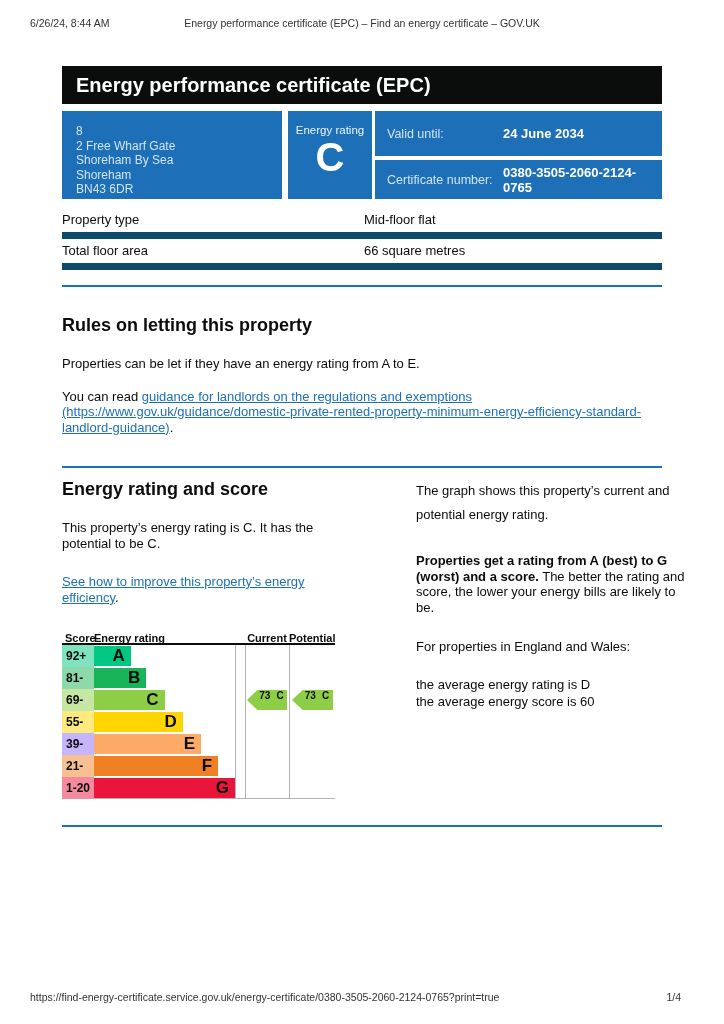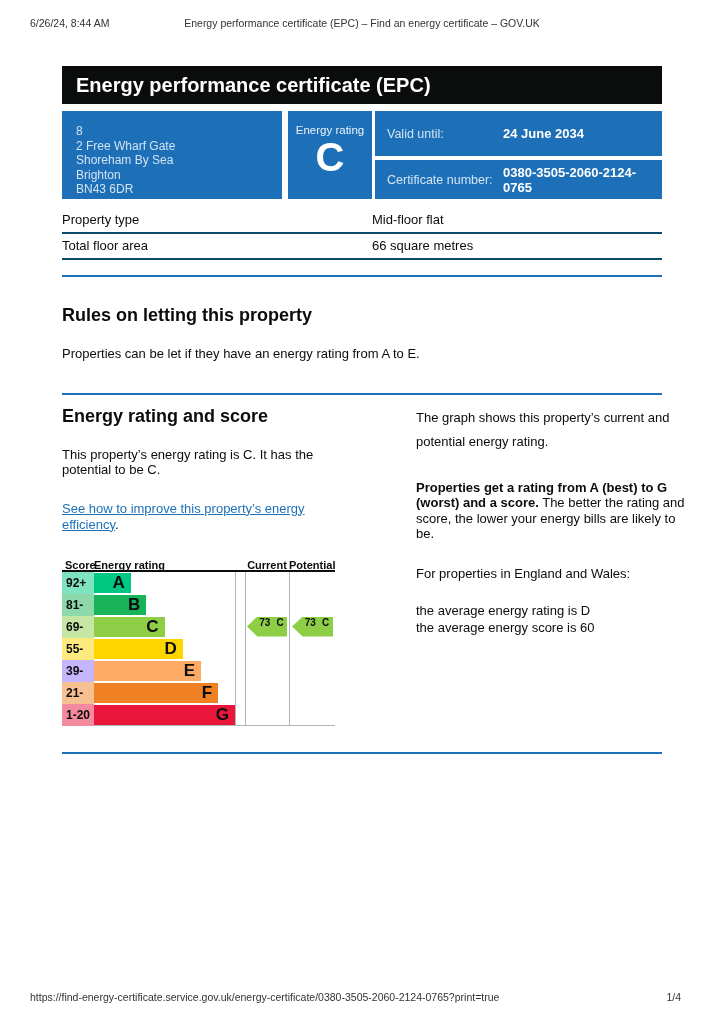--- a/index.html
+++ b/index.html
@@ -34,21 +34,21 @@
   .rating-box .r-label { color:#eaf2fa; font-size:11.5px; }
   .rating-box .r-letter { color:#ffffff; font-size:40px; font-weight:bold; line-height:42px; }
   .meta-col { flex:1; margin-left:3px; display:flex; flex-direction:column; }
   .meta-box { background:#1d70b8; display:flex; align-items:center; padding-left:12px; }
   .meta-box.mb-top { height:45px; }
   .meta-box.mb-bottom { height:39px; margin-top:4px; }
   .meta-label { color:#d2e3f2; font-size:12.5px; width:116px; flex:none; }
   .meta-value { color:#ffffff; font-size:13px; font-weight:bold; }
 
   .prop-table { margin-top:9px; }
-  .prop-row { display:flex; padding:4px 0; border-bottom:2px solid #0c4a6e; font-size:13px; line-height:16px;gap:8px; }
+  .prop-row { display:flex; padding:4px 0; border-bottom:7px solid #0c4a6e; font-size:13px; line-height:16px; }
   .prop-label { width:302px; flex:none; }
 
   .blue-rule { border:none; height:2px; background:#1d70b8; }
   .rule-1 { margin-top:15px; }
   .rule-2 { margin-top:31px; }
   .rule-3 { margin-top:26px; }
 
   h2 { font-size:18px; font-weight:bold; line-height:20px; }
   .h2-rules { margin-top:28px; }
   p { font-size:13px; line-height:15.5px; }
@@ -98,21 +98,21 @@
 
 <div class="content">
 
   <div class="banner">Energy performance certificate (EPC)</div>
 
   <div class="summary">
     <div class="addr-box" id="address-box">
         <div class="addr-line">8</div>
         <div class="addr-line">2 Free Wharf Gate</div>
         <div class="addr-line">Shoreham By Sea</div>
-        <div class="addr-line">Brighton</div>
+        <div class="addr-line">Shoreham</div>
         <div class="addr-line">BN43 6DR</div>
       </div>
     <div class="rating-box">
       <span class="r-label">Energy rating</span>
       <span class="r-letter">C</span>
     </div>
     <div class="meta-col">
       <div class="meta-box mb-top">
         <span class="meta-label">Valid until:</span>
         <span class="meta-value">24 June 2034</span>
@@ -132,20 +132,21 @@
       <div class="prop-row">
         <span class="prop-label">Total floor area</span>
         <span class="prop-value">66 square metres</span>
       </div>
     </div>
 
   <hr class="blue-rule rule-1">
 
   <h2 class="h2-rules">Rules on letting this property</h2>
   <p class="p-rules-1">Properties can be let if they have an energy rating from A to E.</p>
+  <p class="p-rules-2"><span>You can read </span><a class="link">guidance for landlords on the regulations and exemptions (https://www.gov.uk/guidance/domestic-private-rented-property-minimum-energy-efficiency-standard-landlord-guidance)</a><span>.</span></p>
 
   <hr class="blue-rule rule-2">
 
   <div class="two-col">
     <div class="col-left">
       <h2>Energy rating and score</h2>
       <p class="p-rate-1">This property’s energy rating is C. It has the potential to be C.</p>
       <p class="p-rate-link"><a class="link">See how to improve this property’s energy efficiency</a><span>.</span></p>
 
       <div class="epc-chart">

